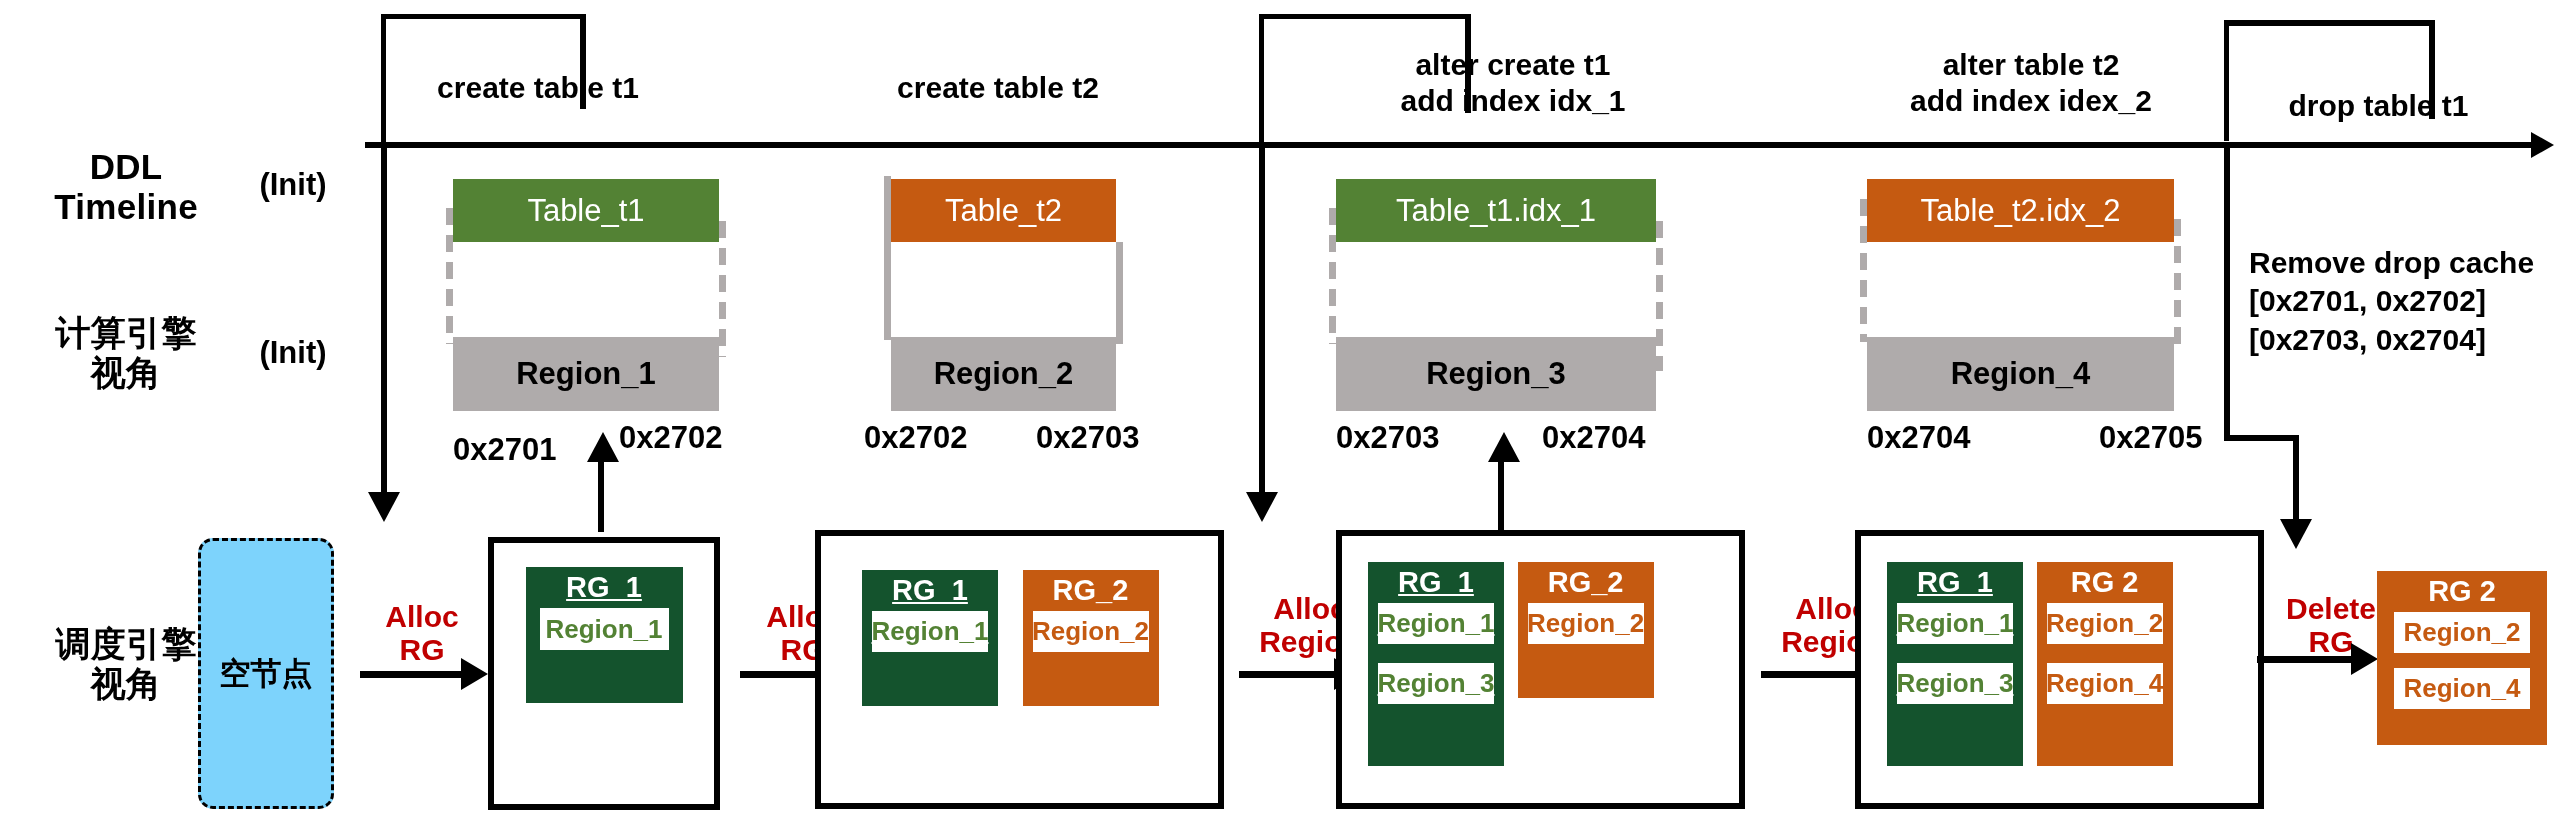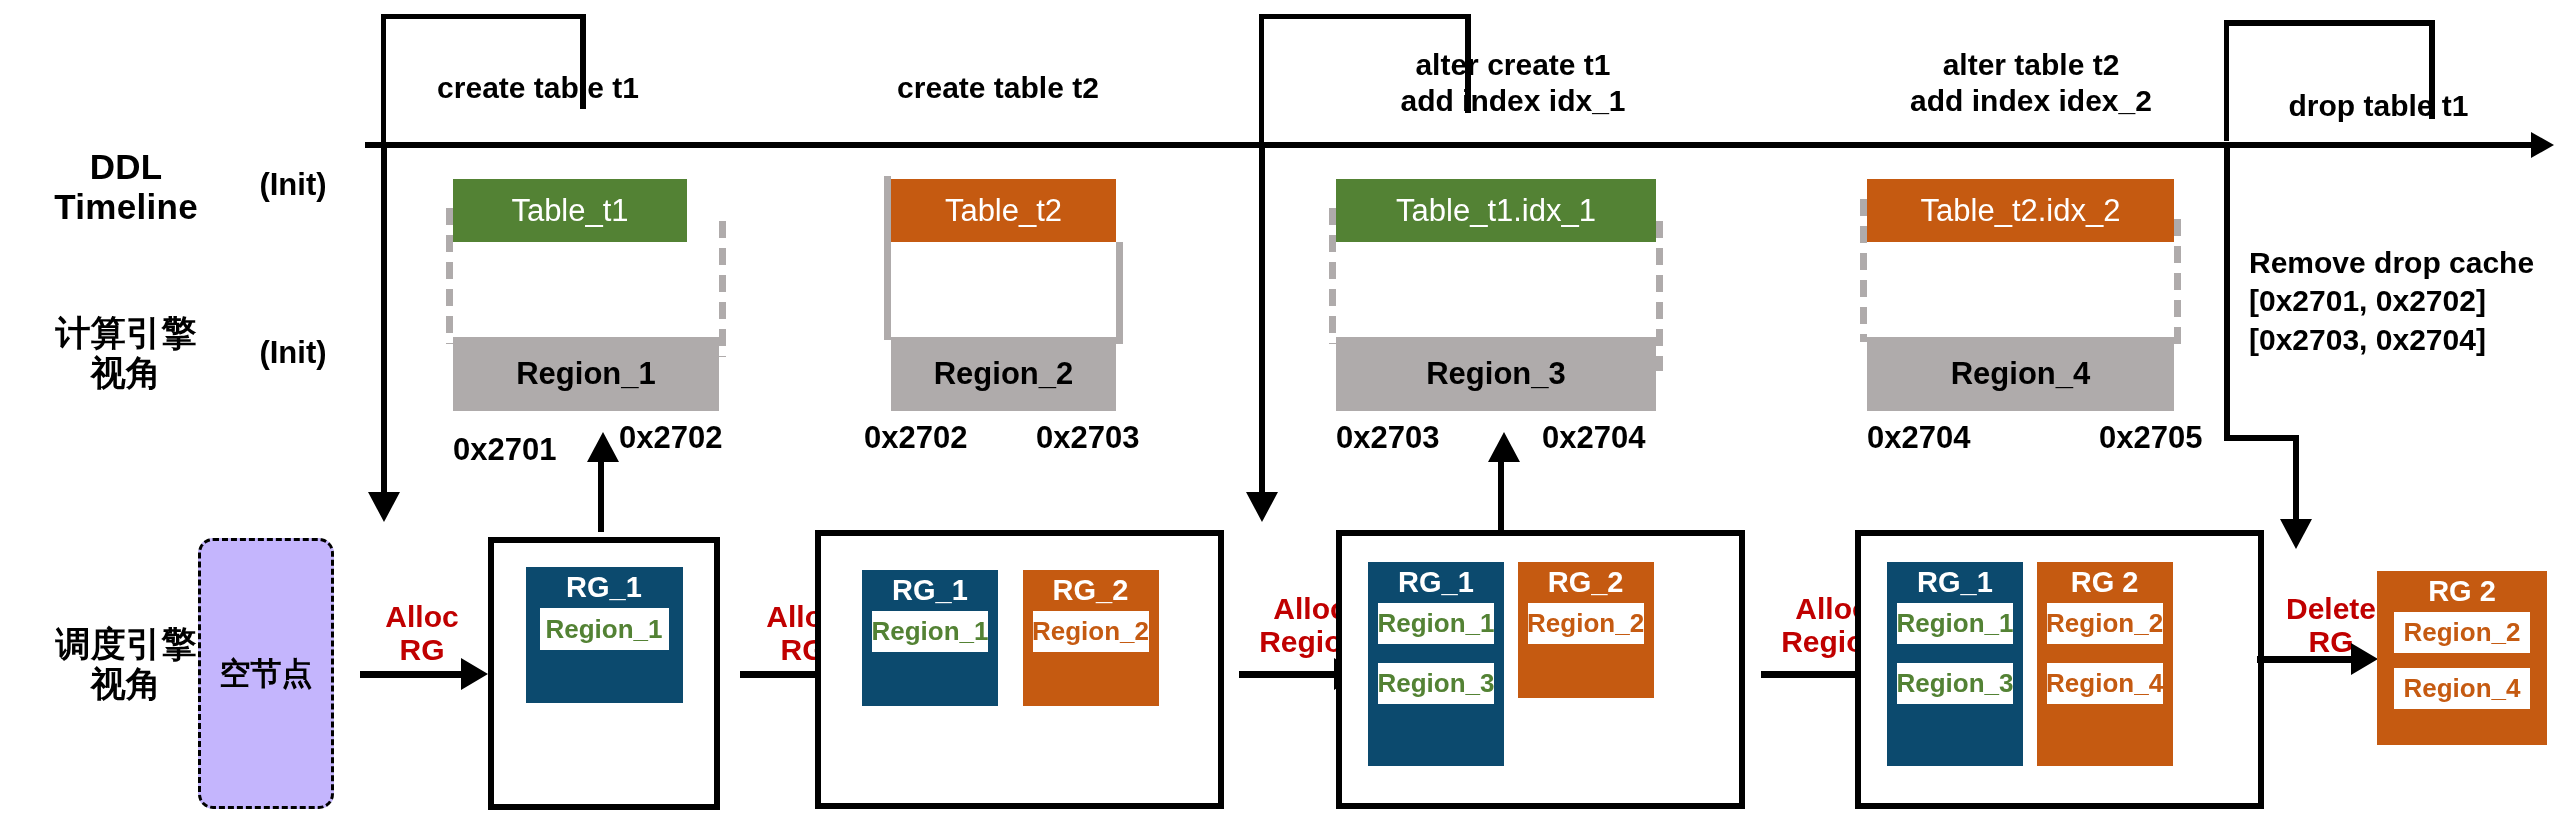--- a/index.html
+++ b/index.html
@@ -28,25 +28,25 @@
   .tbl-green{background:#538234;}
   .tbl-orange{background:#C55A11;}
   .region-box{background:#AFABAB;color:#000;font-weight:bold;font-size:31px;}
   .side-dash{width:6.8px;background-image:linear-gradient(#AFABAB 62%,rgba(255,255,255,0) 0%);
              background-size:6.8px 27px;background-repeat:repeat-y;}
   .side-solid{width:6.8px;background:#AFABAB;}
   .hexlabel{font-weight:bold;font-size:31px;}
 
   
   .node-box{border:6.1px solid #000;background:#fff;box-sizing:border-box;}
-  .empty-node{border:3.4px dashed #000;border-radius:15px;background:#c4b5fd;box-sizing:border-box;
+  .empty-node{border:3.4px dashed #000;border-radius:15px;background:#7dd3fc;box-sizing:border-box;
               font-weight:bold;font-size:31px;}
   .rg-box{box-sizing:border-box;color:#fff;font-weight:bold;font-size:29px;
           display:flex;flex-direction:column;align-items:center;}
-  .rg-green{background:#0c4a6e;}
+  .rg-green{background:#14532d;text-decoration:underline;}
   .rg-orange{background:#C55A11;}
   .rg-title{margin-top:4.1px;margin-bottom:4.1px;}
   .rg-region{background:#fff;font-weight:bold;font-size:26px;
              display:flex;align-items:center;justify-content:center;}
   .rg-region.g{color:#538234;}
   .rg-region.o{color:#C55A11;}
 
   
   .op-label{color:#C00000;font-weight:bold;font-size:30px;line-height:1.1;
             text-align:center;white-space:pre-line;}
@@ -103,21 +103,21 @@
 
 <div class="abs ctr tl-cmd" style="left:388px;top:67px;width:300px;height:41px;">create table t1</div>
 <div class="abs ctr tl-cmd" style="left:838px;top:67px;width:320px;height:41px;">create table t2</div>
 <div class="abs ctr tl-cmd" style="left:1336px;top:42px;width:354px;height:82px;">alter create t1
 add index idx_1</div>
 <div class="abs ctr tl-cmd" style="left:1840px;top:42px;width:382px;height:82px;">alter  table t2
 add index idex_2</div>
 <div class="abs ctr tl-cmd" style="left:2242px;top:85px;width:273px;height:41px;">drop table t1</div>
 
 <div class="abs" style="left:453px;top:179px;width:266px;height:232px;">
-  <div class="ctr tbl-box tbl-green" style="position:absolute;left:0;top:0;width:234px;height:63px;">Table_t1</div>
+  <div class="ctr tbl-box tbl-green" style="position:absolute;left:0;top:0;width:266px;height:63px;">Table_t1</div>
   <div class="abs side-dash" style="left:-6.8px;top:29px;height:136px;"></div>
   <div class="abs side-dash" style="left:266px;top:42px;height:136px;"></div>
   <div class="ctr region-box" style="position:absolute;left:0;top:158px;width:266px;height:74px;">Region_1</div>
 </div>
 <div class="abs hexlabel" style="left:453px;top:432px;">0x2701</div>
 <div class="abs hexlabel" style="left:619px;top:420px;">0x2702</div>
 
 <div class="abs arr-head-u" style="left:587px;top:432px;"></div>
 <div class="abs v-line" style="left:598px;top:461px;height:71px;"></div>
 

